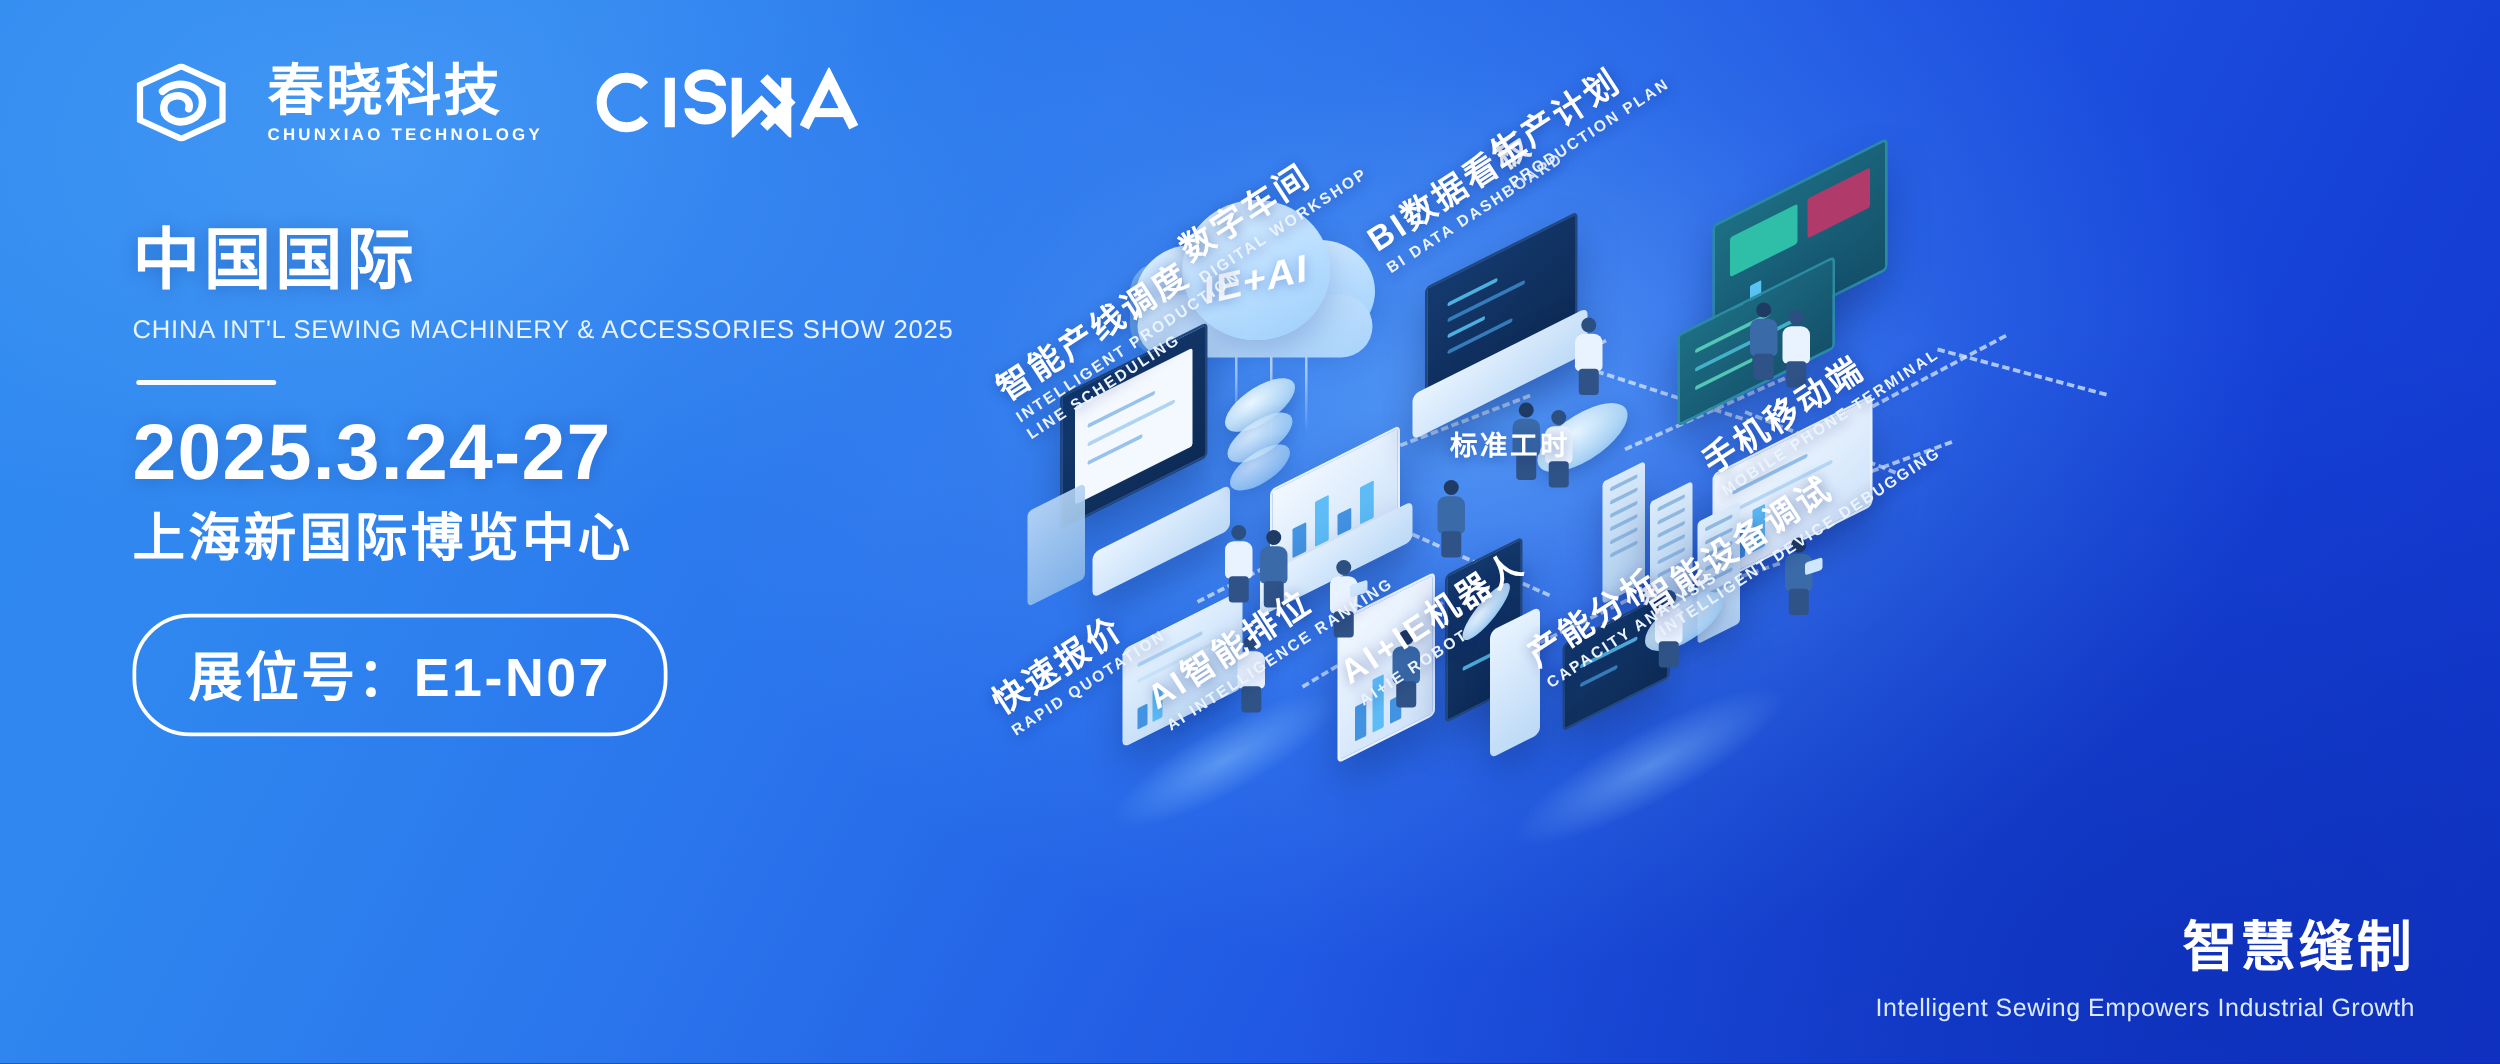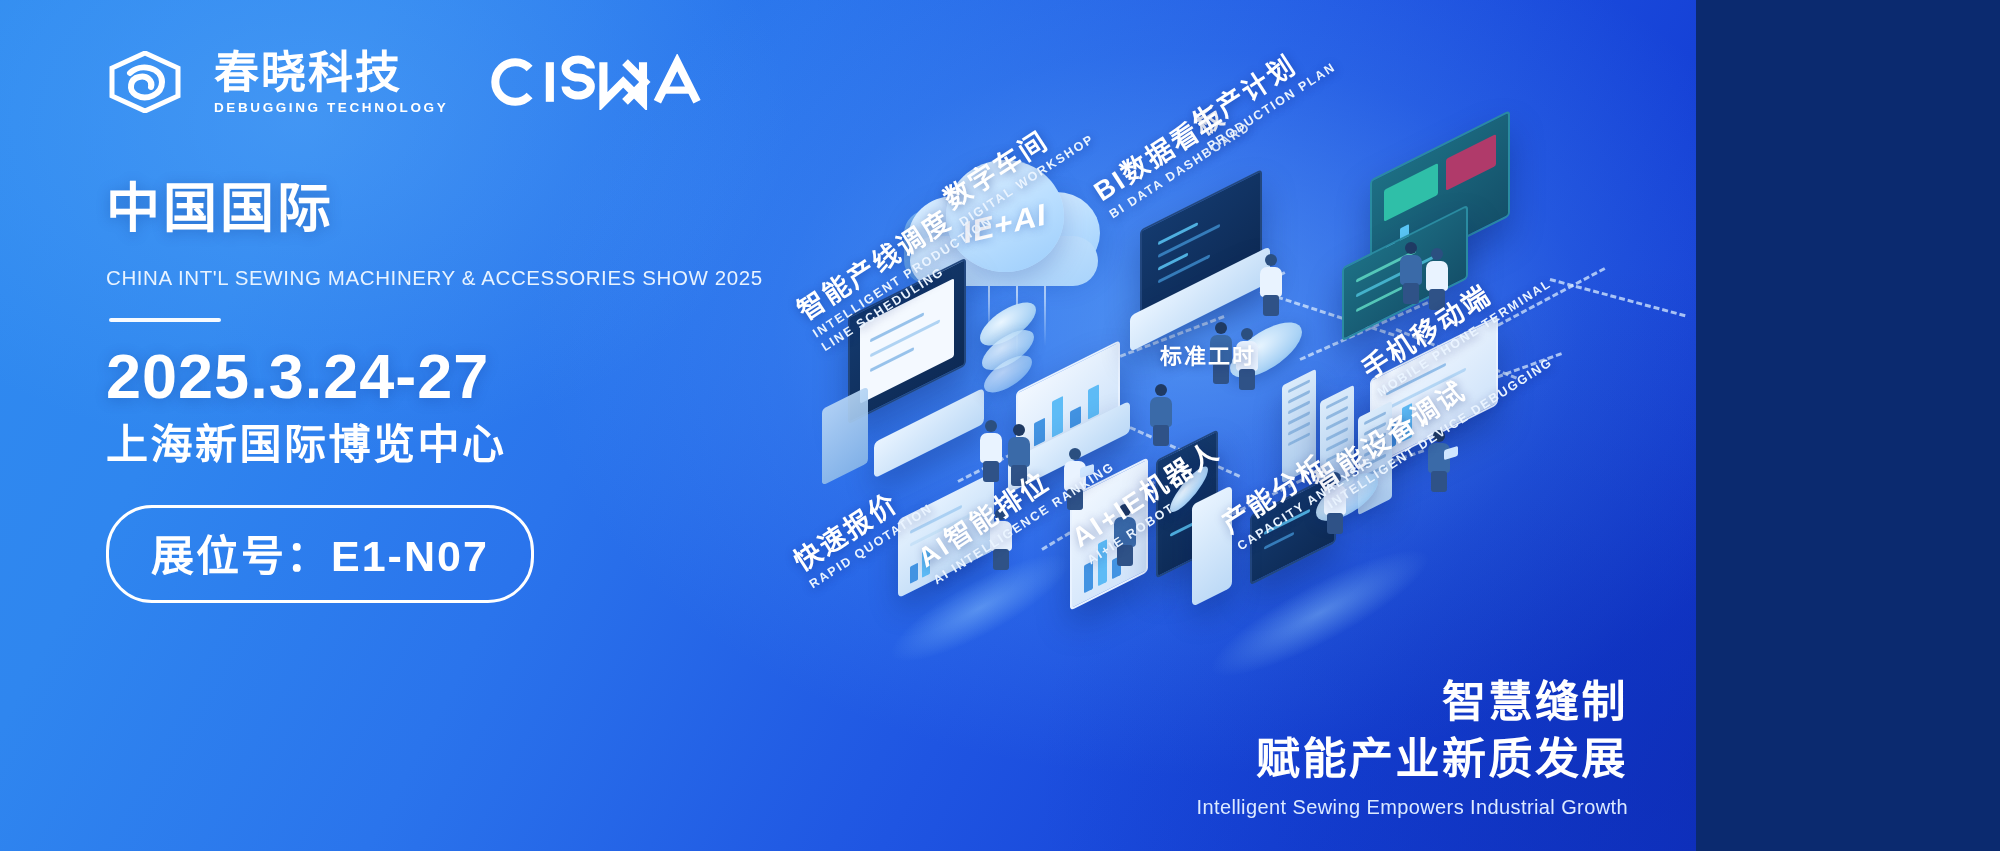--- a/index.html
+++ b/index.html
@@ -1,20 +1,20 @@
 <!DOCTYPE html>
 <html lang="zh-CN"><head>
 <meta charset="utf-8">
 <title>CISMA 2025 Banner</title>
 <style>
   html,body{margin:0;padding:0;background:#0b2a6f;}
   body{font-family:"Liberation Sans","DejaVu Sans",sans-serif;}
 
   .banner{
-    position:relative;width:1696px;height:851px;overflow:hidden;
+    position:relative;width:2000px;height:851px;overflow:hidden;
     background:
       radial-gradient(ellipse 900px 620px at 1180px 330px, rgba(120,195,255,.55) 0%, rgba(90,170,250,.18) 45%, rgba(60,130,240,0) 72%),
       radial-gradient(ellipse 700px 480px at 300px 120px, rgba(110,185,255,.30) 0%, rgba(70,150,245,0) 70%),
       linear-gradient(118deg,#2f8bf0 0%,#2f86ef 18%,#2a74ec 38%,#1f55e2 62%,#1540d6 82%,#1235cc 100%);
   }
   .banner::after{
     content:"";position:absolute;inset:0;pointer-events:none;
     background:radial-gradient(ellipse 1100px 800px at 1750px 780px, rgba(8,38,160,.45) 0%, rgba(8,38,160,0) 65%);
   }
 
@@ -28,21 +28,21 @@
   .cx-en{font-size:13.5px;font-weight:700;color:#fff;letter-spacing:2.6px;margin-top:3px;}
   .cisma{margin-left:12px;display:flex;align-items:center;}
 
   .h1{margin-top:52px;}
   .h1 .ln{
     font-size:54px;font-weight:800;color:#fff;line-height:1.19;
     letter-spacing:3px;white-space:nowrap;
     text-shadow:0 2px 14px rgba(5,35,120,.28);
   }
   .sub-en{
-    margin-top:26px;font-size:20.5px;font-weight:400;color:#e8f3ff;
+    margin-top:12px;font-size:20.5px;font-weight:400;color:#e8f3ff;
     letter-spacing:.6px;white-space:nowrap;
   }
   .rule{width:112px;height:4px;background:#fff;border-radius:2px;margin:28px 0 22px 3px;opacity:.96;}
 
   .date{
     font-size:63px;font-weight:800;color:#fff;letter-spacing:1px;line-height:1.04;
     text-shadow:0 2px 14px rgba(5,35,120,.25);
   }
   .venue-cn{font-size:42px;font-weight:700;color:#fff;letter-spacing:2.5px;margin-top:10px;line-height:1.18;}
   .venue-en{font-size:21px;font-weight:400;color:#e4f0ff;letter-spacing:1.1px;margin-top:9px;}
@@ -139,21 +139,21 @@
 
     <div class="logos">
       <div class="cx-mark">
         <svg viewBox="0 0 78 62" width="78" height="62" aria-hidden="true">
           <path d="M39 2 L72 17 L72 45 L39 60 L6 45 L6 17 Z" fill="none" stroke="#ffffff" stroke-width="5"></path>
           <path d="M24 22 C34 12, 56 16, 56 31 C56 44, 40 50, 30 44 C22 39, 24 28, 33 26 C41 24, 47 30, 45 36" fill="none" stroke="#ffffff" stroke-width="6" stroke-linecap="round"></path>
         </svg>
       </div>
       <div class="cx-text">
         <div class="cx-cn">春晓科技</div>
-        <div class="cx-en">DEBUGGING TECHNOLOGY</div>
+        <div class="cx-en">CHUNXIAO TECHNOLOGY</div>
       </div>
       <div class="cisma">
         <svg viewBox="0 0 280 62" width="252" height="56" aria-hidden="true">
           <path d="M44 16 A22 22 0 1 0 44 46" fill="none" stroke="#fff" stroke-width="9" stroke-linecap="butt"></path>
           <rect x="62" y="9" width="9" height="44" fill="#fff"></rect>
           <path d="M112 16 A14 10 0 1 0 98 26 A14 10 0 1 1 84 36" fill="none" stroke="#fff" stroke-width="9"></path>
           <path d="M126 9 L126 53 L148 31 L170 53 L170 9" fill="none" stroke="#fff" stroke-width="9" stroke-linejoin="miter"></path>
           <path d="M150 9 L172 31 L150 53" fill="none" stroke="#fff" stroke-width="9" stroke-linejoin="miter"></path>
           <path d="M186 53 L208 9 L230 53" fill="none" stroke="#fff" stroke-width="9" stroke-linejoin="miter"></path>
           <rect x="195" y="36" width="27" height="8" fill="#fff"></rect>
@@ -172,21 +172,20 @@
     <div class="date">2025.3.24-27</div>
     <div class="venue-cn">上海新国际博览中心</div>
 
     <div class="booth">
       <span class="booth-txt">展位号：E1-N07</span>
     </div>
   </div>
 
   <div class="tagline">
     <div class="tag-cn">智慧缝制</div>
-    <div class="tag-cn">赋能产业新质发展</div>
     <div class="tag-en">Intelligent Sewing Empowers Industrial Growth</div>
   </div>
 
   <div class="scene">
 
     <div class="dot-path" style="left:128px;top:452px;width:150px;transform:rotate(-27deg);"></div>
     <div class="dot-path" style="left:212px;top:520px;width:140px;transform:rotate(-31deg);"></div>
     <div class="dot-path" style="left:300px;top:398px;width:120px;transform:rotate(24deg);"></div>
     <div class="dot-path" style="left:282px;top:330px;width:120px;transform:rotate(-21deg);"></div>
     <div class="dot-path" style="left:338px;top:300px;width:130px;transform:rotate(-26deg);"></div>

